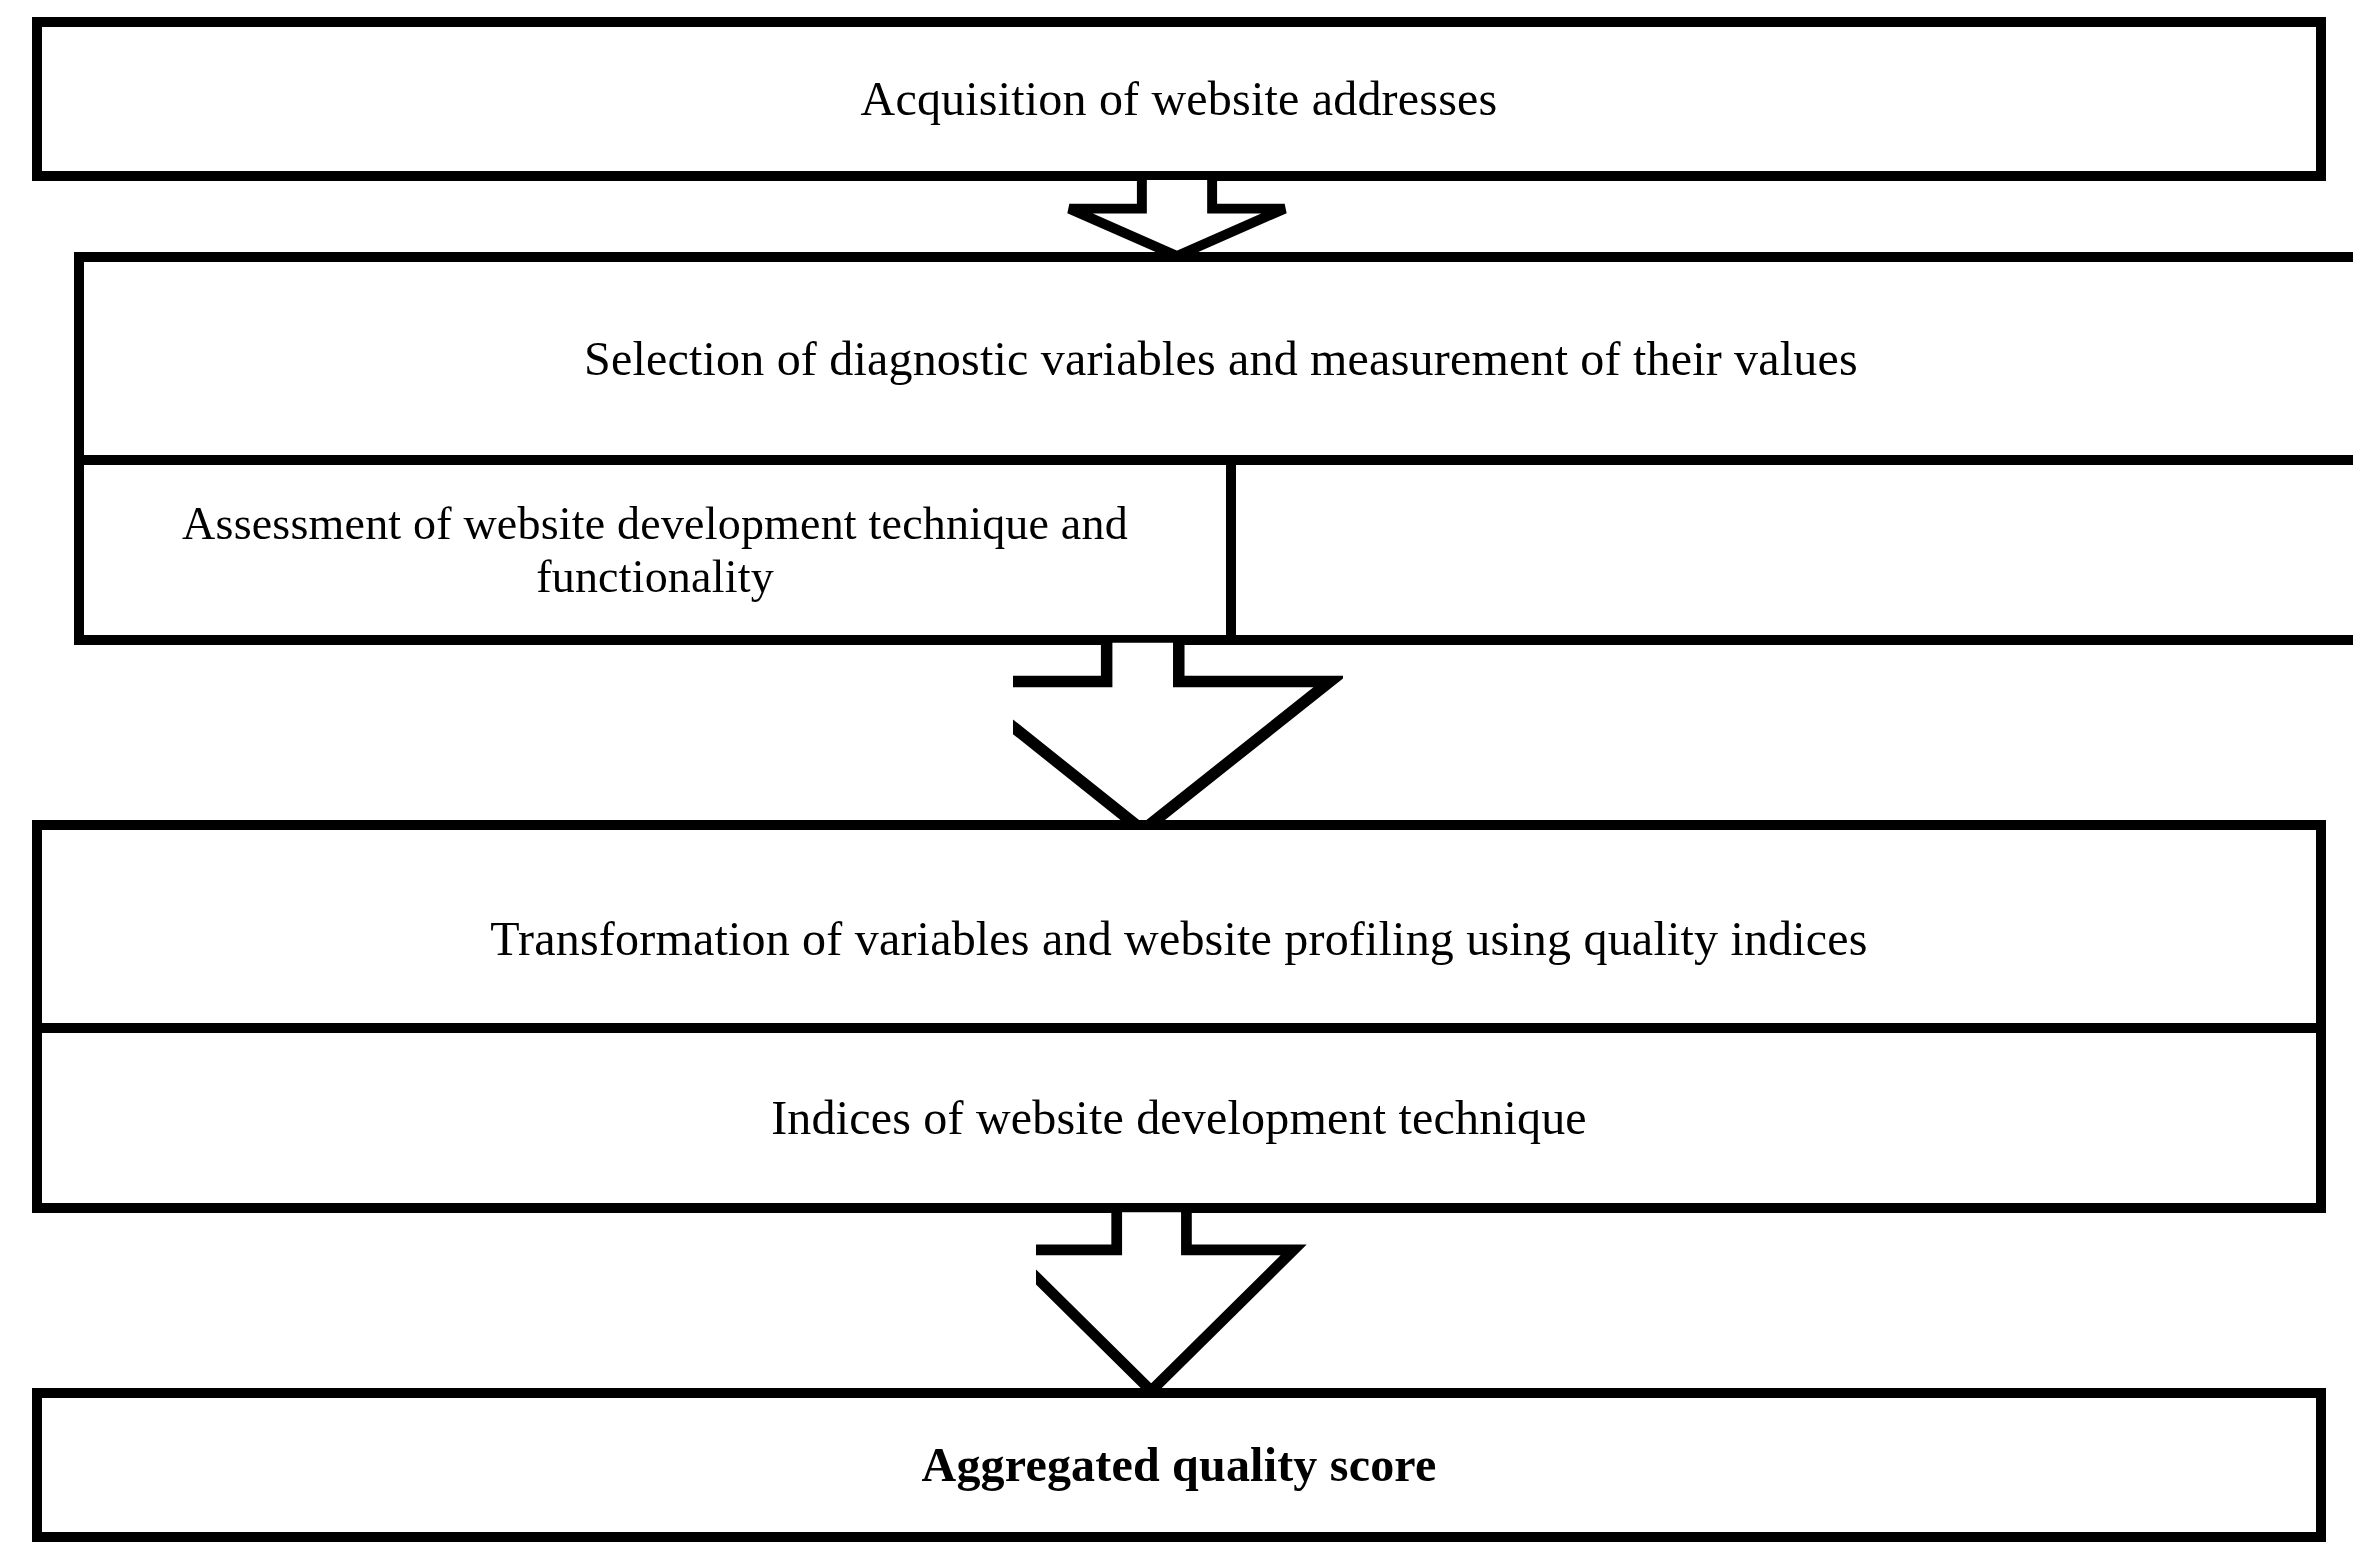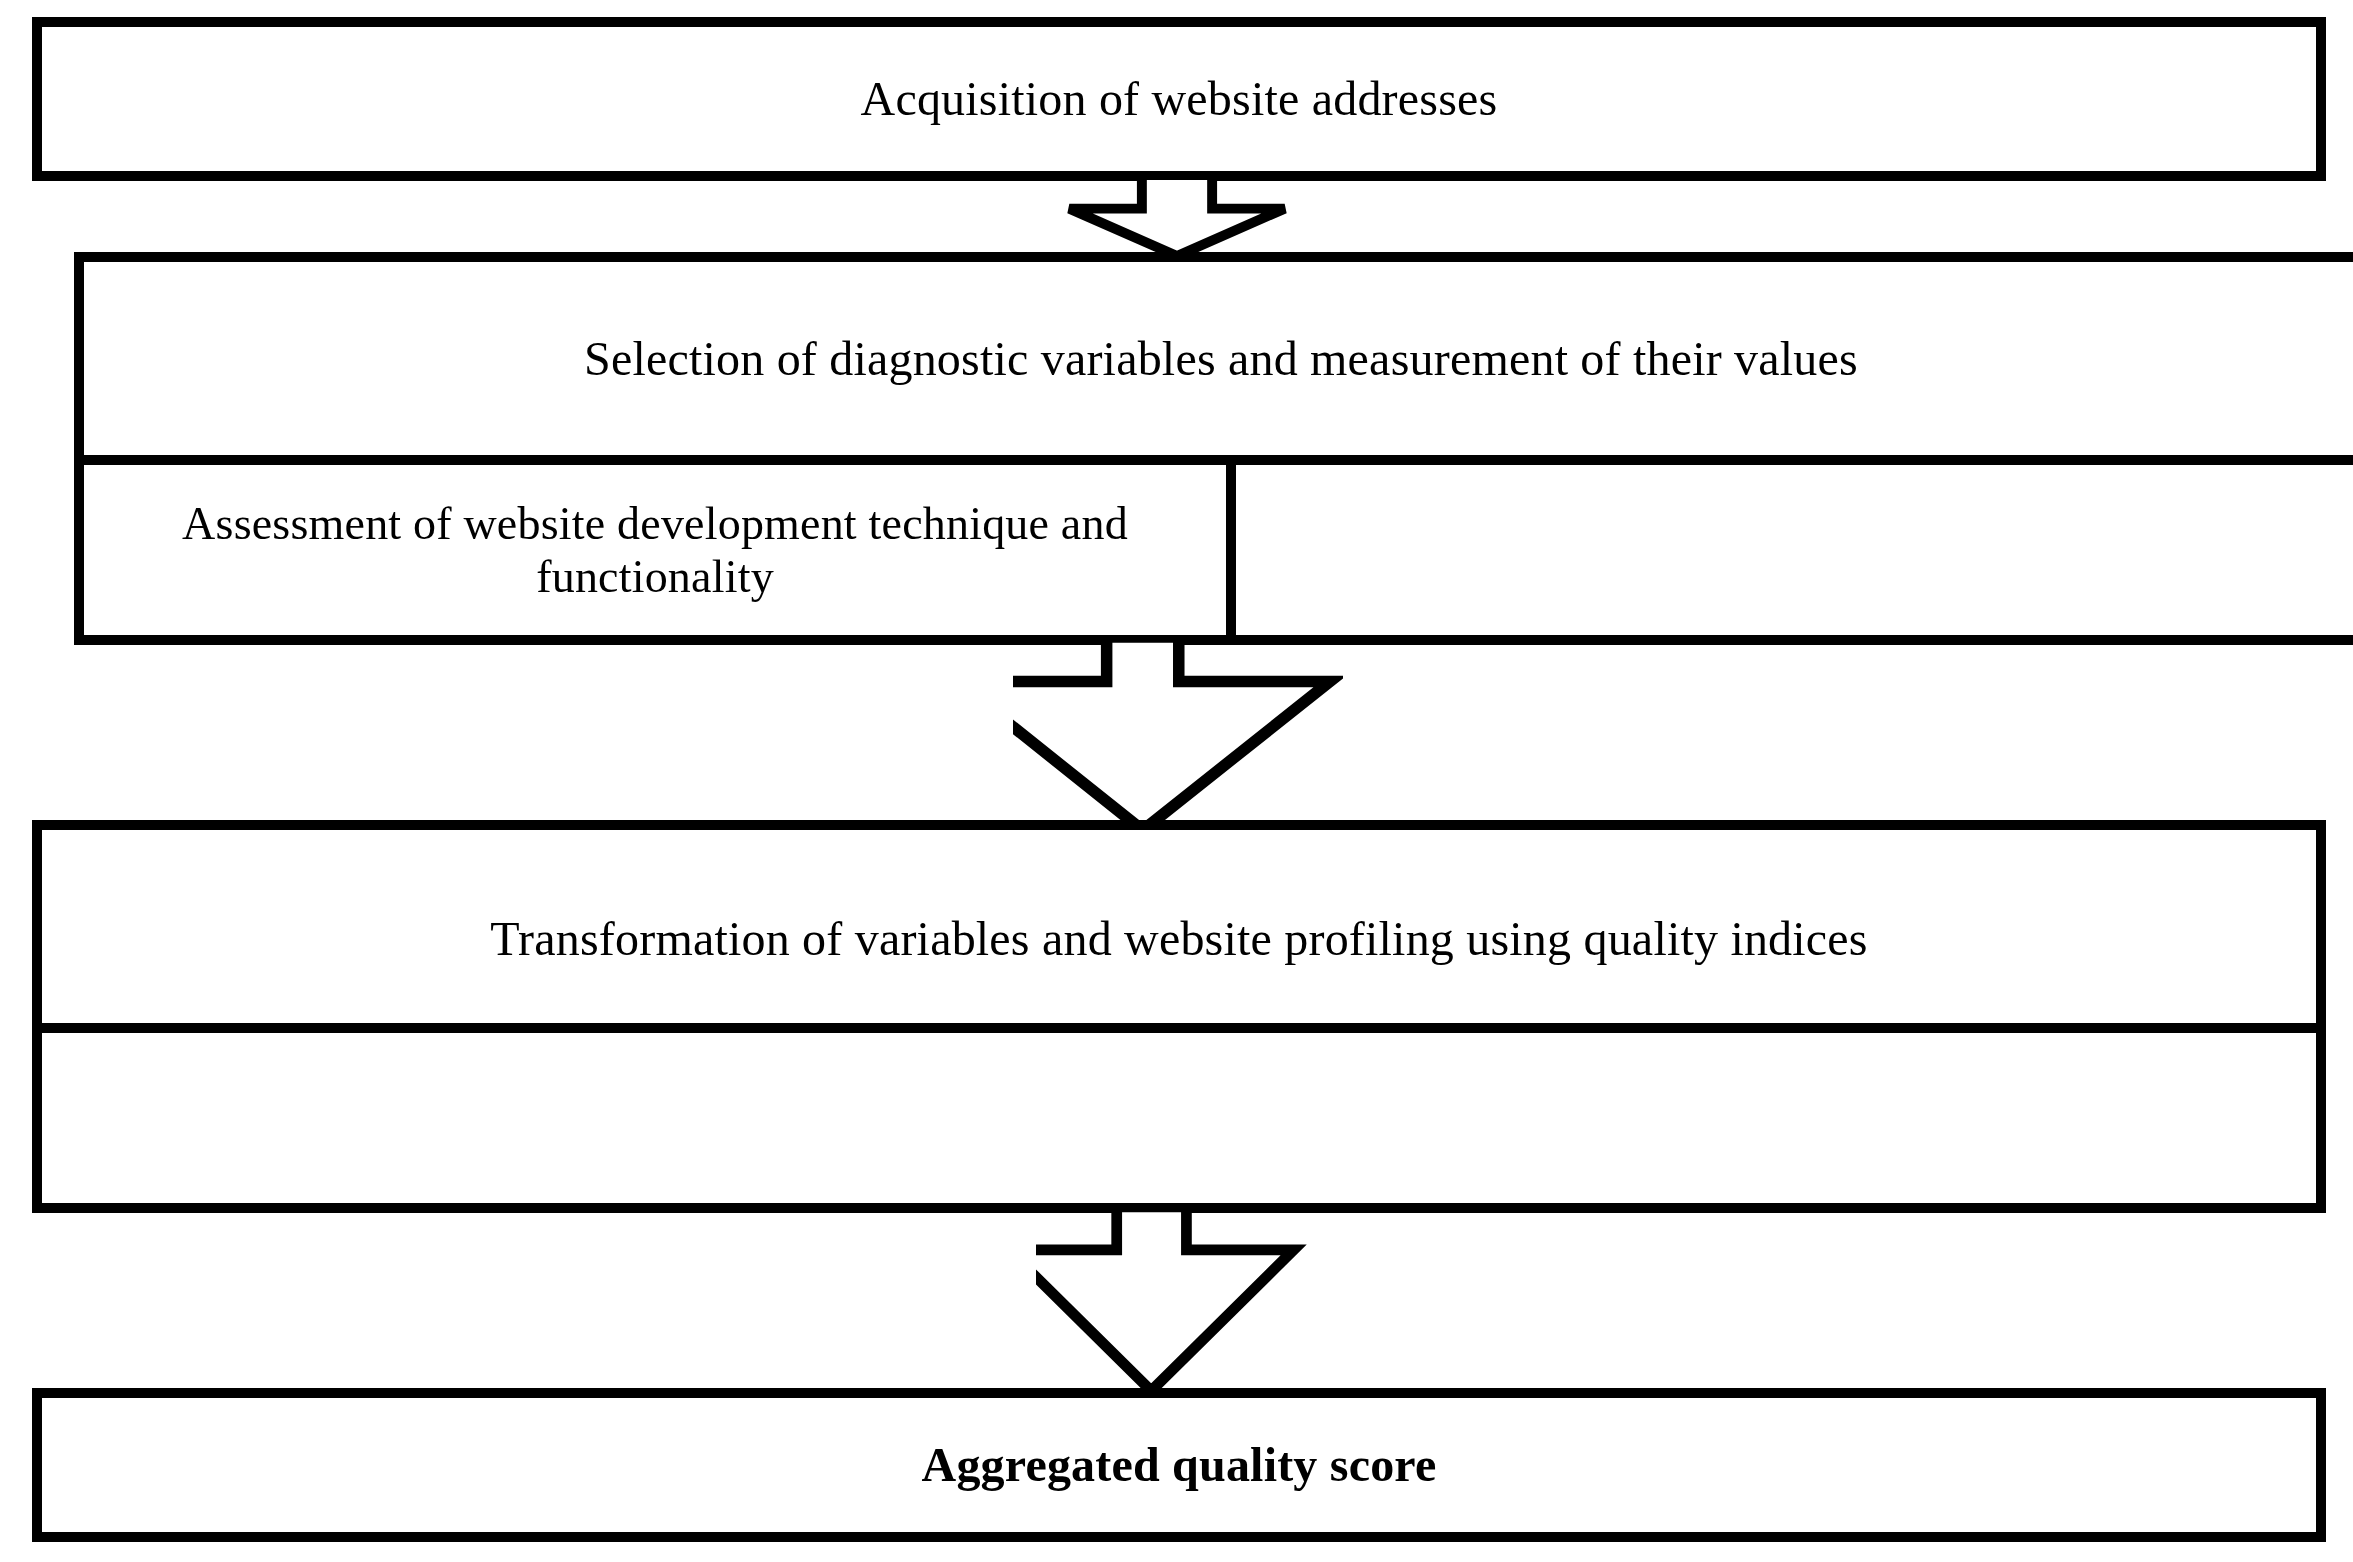--- a/index.html
+++ b/index.html
@@ -104,20 +104,23 @@
   </div>
 
   <div class="box" style="left:32px; top:820px; width:2294px; height:393px;">
 
     <div class="cell" style="left:0; top:12px; right:0; height:193px;">
       <span class="cell-label t-big">Transformation of variables and website profiling using quality indices</span>
     </div>
 
     <div class="hdiv" style="left:0; top:193px; right:0; height:10px;"></div>
 
+    <div class="cell" style="left:0; top:203px; right:0; bottom:0;">
+      <span class="cell-label t-big">Indices of website development technique</span>
+    </div>
   </div>
 
   <div class="arrow" style="left:1036px; top:1207px; width:284px; height:190px;">
     <svg width="284" height="190" viewBox="0 0 370 248">
       <polygon points="105,0 196,0 196,56 336,56 150,240 -36,56 105,56" fill="#ffffff" stroke="#000000" stroke-width="14" stroke-linejoin="miter"></polygon>
     </svg>
   </div>
 
   <div class="box" style="left:32px; top:1388px; width:2294px; height:154px;">
     <div class="cell" style="left:0; top:0; right:0; bottom:0;font-weight:bold;">

